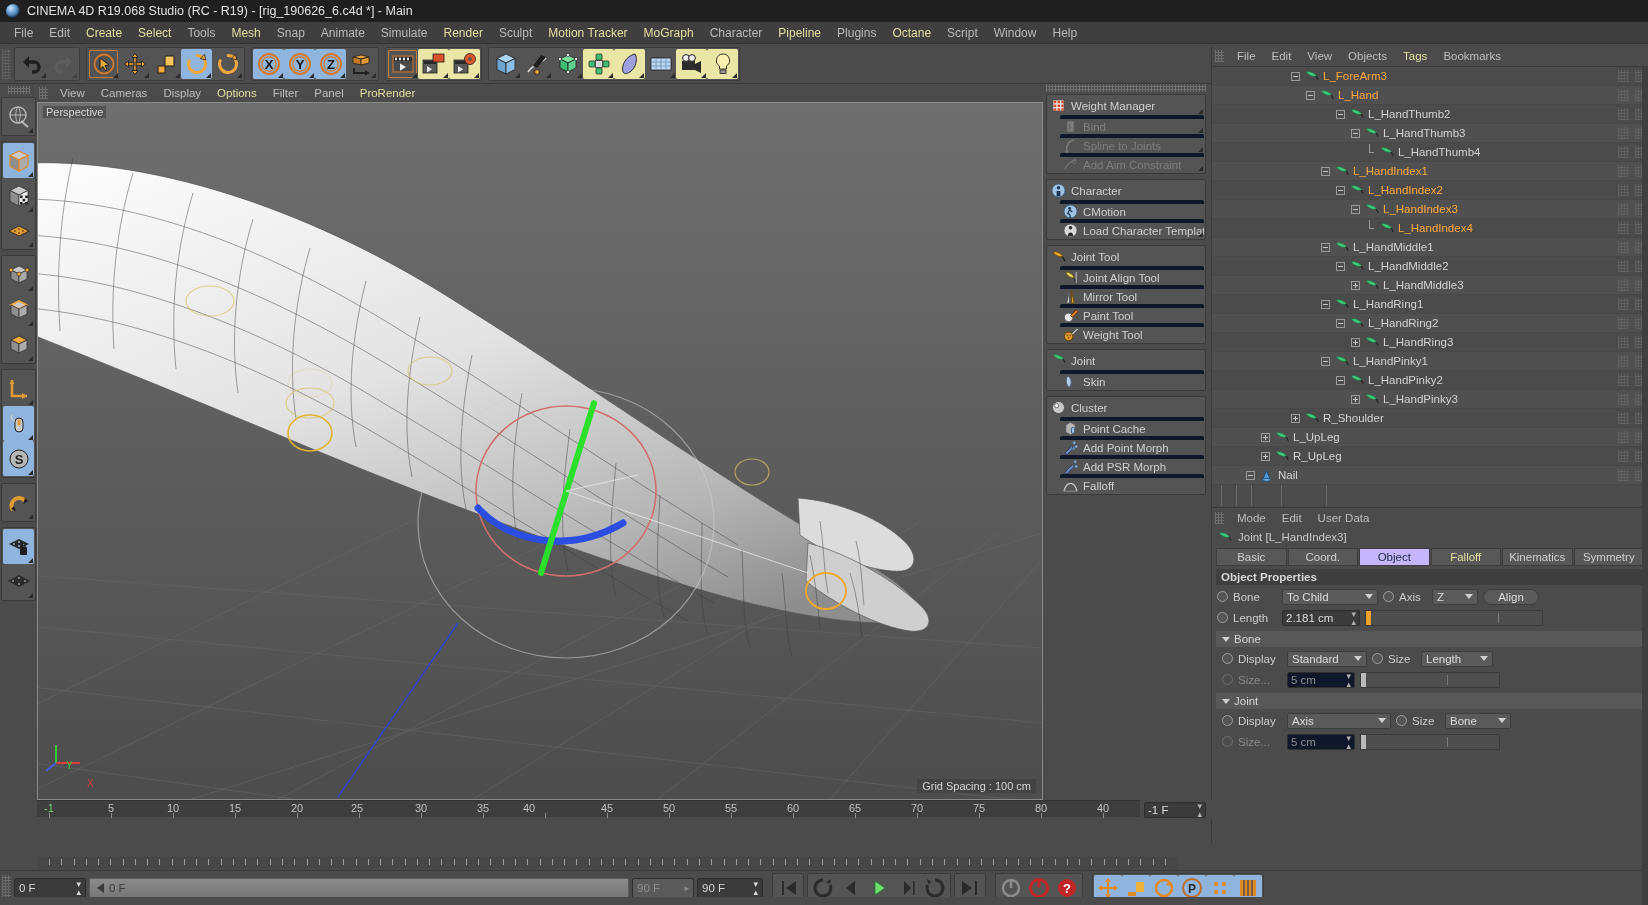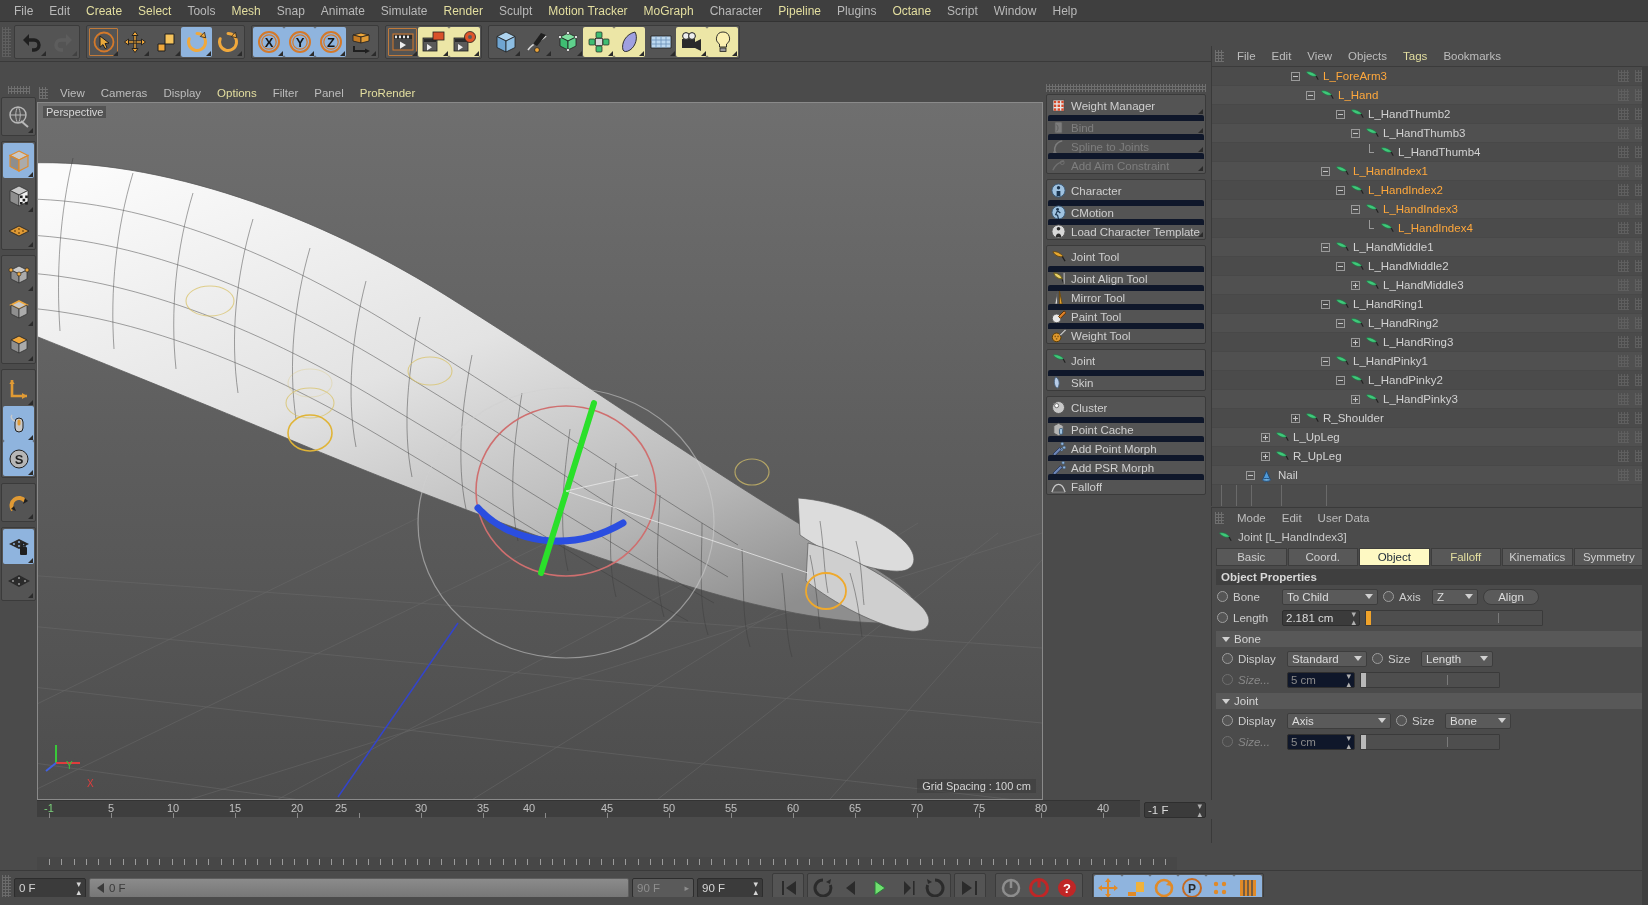--- a/index.html
+++ b/index.html
@@ -95,21 +95,21 @@
   
   .charpal { position:absolute; left:1046px; top:84px; width:160px; }
   .cgrip { height:8px; margin-bottom:2px;
     background-image:repeating-linear-gradient(0deg,#6f6f6f 0 1px,transparent 1px 3px),
                      repeating-linear-gradient(90deg,#6f6f6f 0 1px,transparent 1px 3px);
     background-size:3px 3px; }
   .cgroup { background:#545454; border:1px solid #3a3a3a; border-radius:2px;
     margin-bottom:5px; padding:1px; }
   .crow { height:19px; display:flex; align-items:center; padding-left:3px; position:relative;
     border-radius:2px; }
-  .crow + .crow { border-top:6px solid #0f172a; }
+  .crow + .crow { border-top:4px solid #0f172a;margin-left:12px; }
   .crow .ci { width:15px; height:15px; margin-right:5px; flex:0 0 auto; }
   .crow span.lbl { font-size:11.5px; color:#cfcfcf; white-space:nowrap; overflow:hidden; }
   .crow.dis span.lbl { color:#7e7e7e; }
   .crow.dis .ci { opacity:.4; }
   .crow.corner::after { content:""; position:absolute; right:1px; bottom:1px;
     border-left:5px solid transparent; border-bottom:5px solid #2b2b2b; }
 
   
   .objmgr { position:absolute; left:1211px; top:46px; right:0; height:460px;
     background:#4f4f4f; border-left:1px solid #3a3a3a; }
@@ -150,30 +150,30 @@
   .ambar { height:20px; display:flex; align-items:center; padding-left:3px; background:#4b4b4b; }
   .ambar .g { width:9px; height:12px; margin-right:5px;
     background-image:repeating-linear-gradient(0deg,#6f6f6f 0 1px,transparent 1px 3px),
                      repeating-linear-gradient(90deg,#6f6f6f 0 1px,transparent 1px 3px);
     background-size:3px 3px; }
   .ambar .mi { padding:0 8px; font-size:11.5px; color:#bdbdbd; }
   .amtitle { height:18px; display:flex; align-items:center; padding-left:5px; gap:6px; font-size:11.5px; color:#c9c9c9; }
   .amtabs { display:flex; height:18px; margin:2px 4px 0 4px; gap:1px; }
   .amtab { flex:1; display:flex; align-items:center; justify-content:center;
     background:#585858; border:1px solid #3d3d3d; font-size:11.5px; color:#cfcfcf; }
-  .amtab.active { background:#fef9c3; color:#1d2a38; }
+  .amtab.active { background:#c4b5fd; color:#1d2a38; }
   .amtab.yellow { color:#e4dfa0; }
   .amsection { height:16px; background:#3f3f3f; margin:3px 4px 0 4px;
     display:flex; align-items:center; padding-left:5px; font-weight:bold; font-size:11.5px; color:#d8d8d8; }
   .amrow { height:19px; display:flex; align-items:center; padding-left:5px; gap:5px; margin-top:2px; }
   .radio { width:11px; height:11px; border-radius:50%; border:1px solid #9e9e9e;
     background:#555; flex:0 0 auto; }
   .radio.dim { border-color:#6f6f6f; background:#4d4d4d; }
   .amlabel { font-size:11.5px; color:#cdcdcd; }
-  .amlabel.dim { color:#888;font-style:italic; }
+  .amlabel.dim { color:#888; }
   .sel2 { height:16px; background:#5a5a5a; border:1px solid #3d3d3d; border-radius:2px;
     display:flex; align-items:center; padding:0 4px; font-size:11.5px; color:#dcdcdc;
     justify-content:space-between; }
   .sel2 .ca { border-left:4px solid transparent; border-right:4px solid transparent;
     border-top:5px solid #d0d0d0; margin-left:6px; }
   .numf { height:16px; background:#3b3b3b; border:1px solid #2e2e2e; border-radius:2px;
     display:flex; align-items:center; padding:0 3px; font-size:11.5px; color:#dcdcdc;
     justify-content:space-between; }
   .numf .spin { font-size:9px; color:#b0b0b0; line-height:8px; }
   .numf.dim { background:#0f172a; color:#8b8b8b; }
@@ -217,20 +217,24 @@
   .pgroup .pbtn { border:none; background:transparent; }
   .pgroup .pbtn.sel { background:#8fb4de; }
   .statusbar { position:absolute; left:0; bottom:0; width:1648px; height:8px; background:#4b4b4b; }
   .scrollv { position:absolute; right:0; top:66px; width:6px; bottom:0; background:#3f3f3f; }
 </style>
 </head>
 <body>
 
 <div class="app">
 
+  <div class="titlebar">
+    <span class="c4dlogo"></span>
+    <span>CINEMA 4D R19.068 Studio (RC - R19) - [rig_190626_6.c4d *] - Main</span>
+  </div>
 
   <div class="menubar" id="menubar">
       <div class="mi">File</div>
       <div class="mi">Edit</div>
       <div class="mi hl">Create</div>
       <div class="mi hl">Select</div>
       <div class="mi">Tools</div>
       <div class="mi hl">Mesh</div>
       <div class="mi">Snap</div>
       <div class="mi">Animate</div>
@@ -1282,21 +1286,21 @@
       <span class="lab first" style="left: 12px;">-1</span>
       <span class="tk" style="left: 12px;"></span>
       <span class="lab" style="left: 74px;">5</span>
       <span class="tk" style="left: 74px;"></span>
       <span class="lab" style="left: 136px;">10</span>
       <span class="tk" style="left: 136px;"></span>
       <span class="lab" style="left: 198px;">15</span>
       <span class="tk" style="left: 198px;"></span>
       <span class="lab" style="left: 260px;">20</span>
       <span class="tk" style="left: 260px;"></span>
-      <span class="lab" style="left: 304px;">25</span>
+      <span class="lab" style="left: 320px;">25</span>
       <span class="tk" style="left: 322px;"></span>
       <span class="lab" style="left: 384px;">30</span>
       <span class="tk" style="left: 384px;"></span>
       <span class="lab" style="left: 446px;">35</span>
       <span class="tk" style="left: 446px;"></span>
       <span class="lab" style="left: 492px;">40</span>
       <span class="tk" style="left: 508px;"></span>
       <span class="lab" style="left: 570px;">45</span>
       <span class="tk" style="left: 570px;"></span>
       <span class="lab" style="left: 632px;">50</span>

